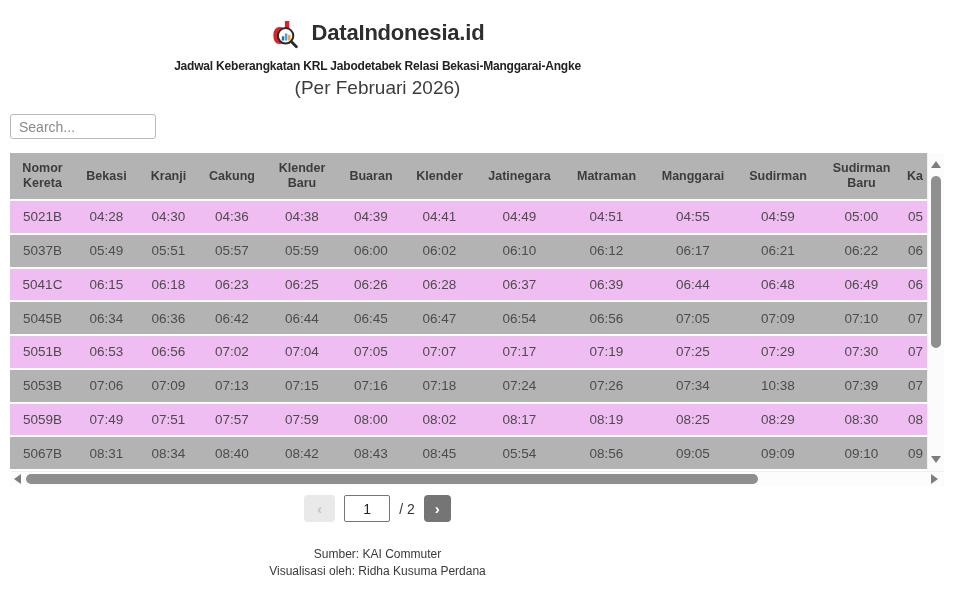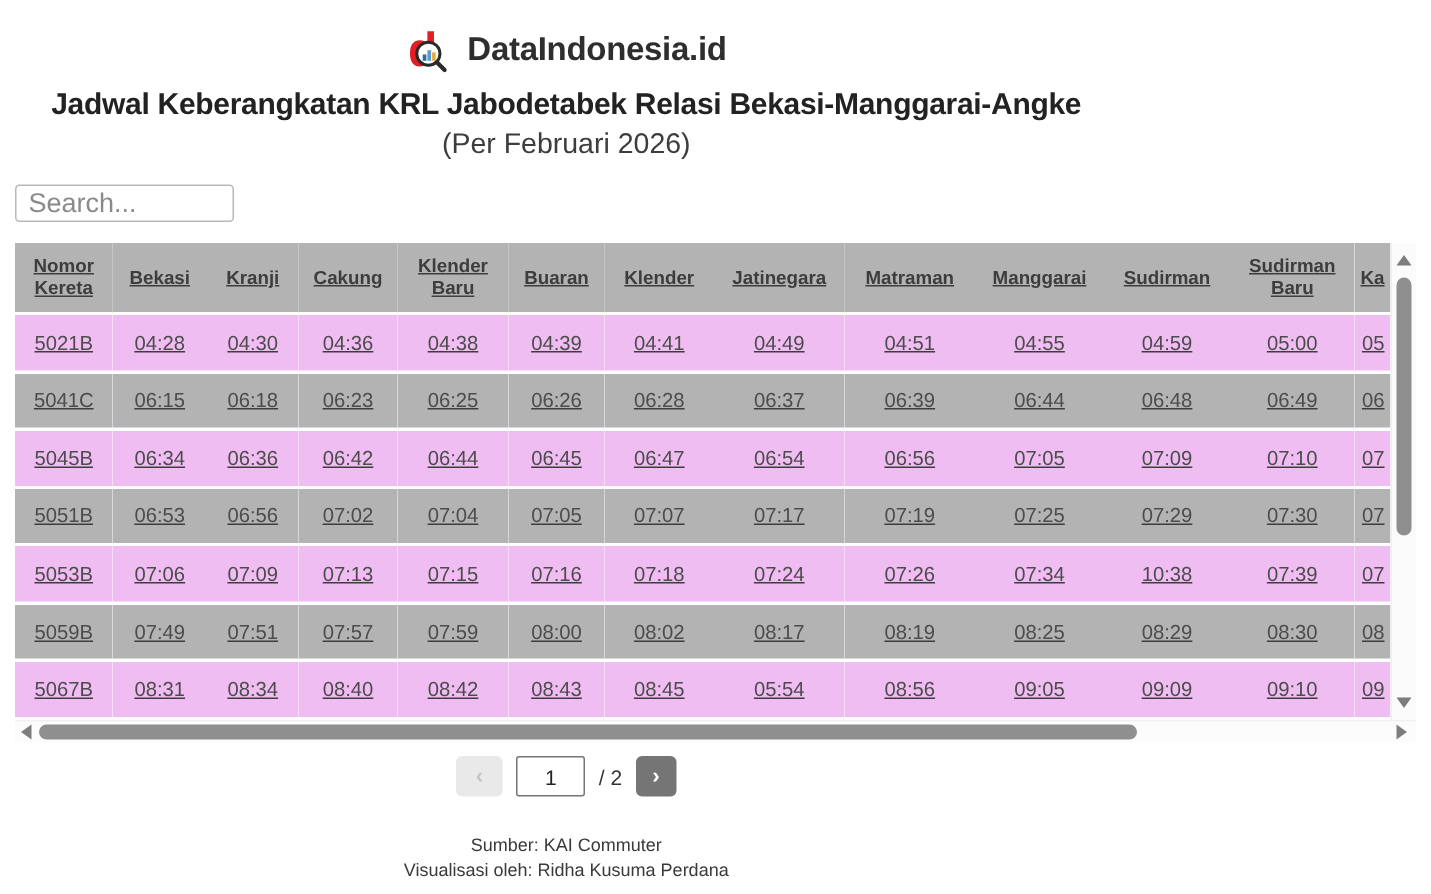--- a/index.html
+++ b/index.html
@@ -2,32 +2,32 @@
 <html style="--row-pink: #f0bdf2; --row-gray: #b3b3b3; --header-gray: #b3b3b3;"><head>
 <meta charset="utf-8">
 <style>
   html,body{margin:0;padding:0;background:#ffffff;width:954px;height:596px;overflow:hidden;
     font-family:"Liberation Sans","DejaVu Sans",sans-serif;color:#3d3d3d;}
   .page{width:755px;height:596px;padding-top:16px;box-sizing:border-box;}
 
   
   .logo-row{display:flex;align-items:center;justify-content:center;gap:9px;height:34px;}
   .logo-text{font-size:22px;font-weight:bold;color:#2e2e2e;letter-spacing:-0.2px;}
-  .title{margin-top:9px;text-align:center;font-size:20px;font-weight:bold;color:#222;letter-spacing:-0.2px;}
+  .title{margin-top:9px;text-align:center;font-size:12px;font-weight:bold;color:#222;letter-spacing:-0.2px;}
   .subtitle{margin-top:4px;text-align:center;font-size:19px;color:#3d3d3d;}
 
   
   .search-wrap{margin:15px 0 0 10px;}
-  .search-input{width:128px;height:17px;padding:3px 8px;font-size:18px;border:1px solid #b9b9b9;
+  .search-input{width:128px;height:17px;padding:3px 8px;font-size:14px;border:1px solid #b9b9b9;
     border-radius:3px;color:#444;font-family:"Liberation Sans",sans-serif;outline:none;}
   .search-input::placeholder{color:#8a8a8a;}
 
   
   .table-shell{margin:14px 0 0 10px;width:934px;}
-  .table-area{display:flex;width:934px;text-decoration:underline;}
+  .table-area{display:flex;width:934px;}
   table{border-collapse:collapse;table-layout:fixed;width:917px;}
   th{background:var(--header-gray,#b3b3b3);color:#3d3d3d;font-size:12.5px;font-weight:bold;line-height:1.18;
      height:46px;padding:0 2px;border-bottom:2px solid #fff;text-align:center;vertical-align:middle;}
   td{font-size:13.5px;color:#4c4c4c;text-align:center;height:25px;padding:0 2px;
      border-bottom:2px solid #fff;overflow:hidden;white-space:nowrap;}
   tbody tr:nth-child(odd) td{background:var(--row-pink,#f0bdf2);}
   tbody tr:nth-child(even) td{background:var(--row-gray,#b3b3b3);}
   th.col-last,td.col-last{text-align:right;padding-right:4px;overflow:hidden;}
 
   
@@ -130,20 +130,35 @@
               <td>04:39</td>
               <td>04:41</td>
               <td>04:49</td>
               <td>04:51</td>
               <td>04:55</td>
               <td>04:59</td>
               <td>05:00</td>
               <td class="col-last">05</td>
             </tr>
             <tr>
+              <td>5037B</td>
+              <td>05:49</td>
+              <td>05:51</td>
+              <td>05:57</td>
+              <td>05:59</td>
+              <td>06:00</td>
+              <td>06:02</td>
+              <td>06:10</td>
+              <td>06:12</td>
+              <td>06:17</td>
+              <td>06:21</td>
+              <td>06:22</td>
+              <td class="col-last">06</td>
+            </tr>
+            <tr>
               <td>5041C</td>
               <td>06:15</td>
               <td>06:18</td>
               <td>06:23</td>
               <td>06:25</td>
               <td>06:26</td>
               <td>06:28</td>
               <td>06:37</td>
               <td>06:39</td>
               <td>06:44</td>

